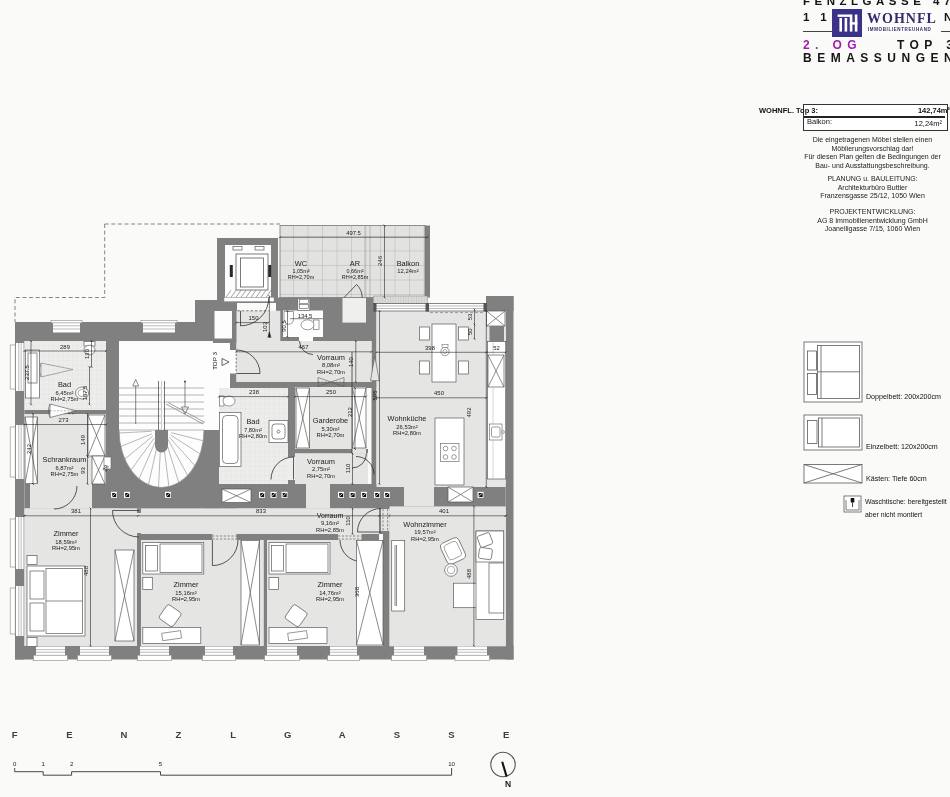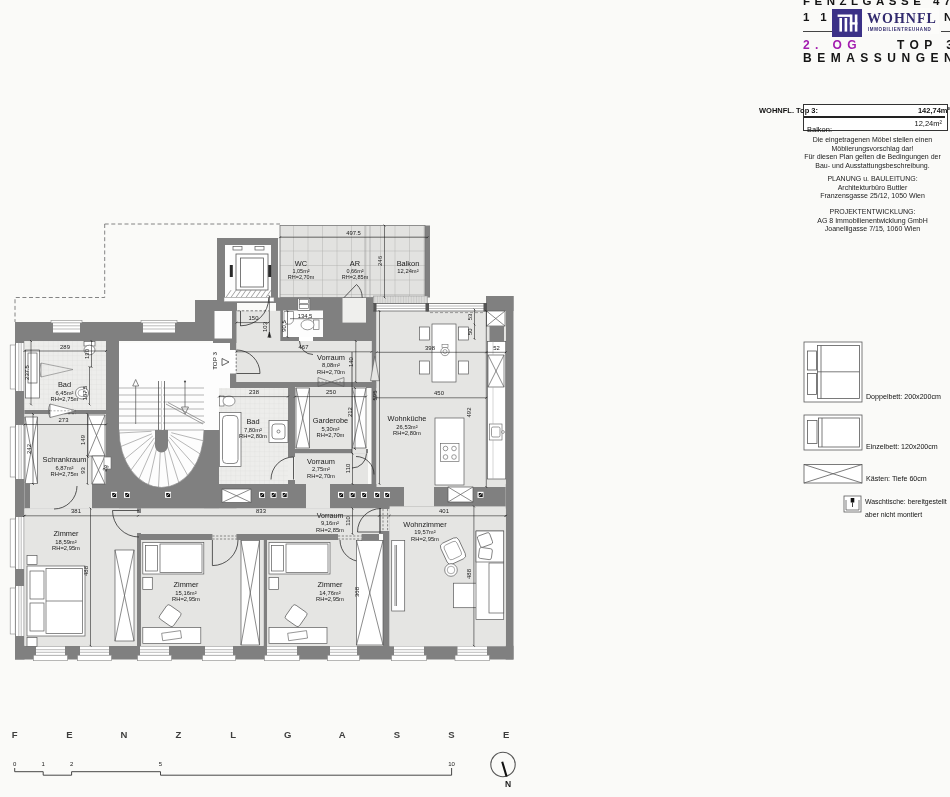--- a/index.html
+++ b/index.html
@@ -40,21 +40,21 @@
 <div style="position:absolute;left:803px;top:51px;font:bold 12px 'Liberation Sans',sans-serif;letter-spacing:5.5px;color:#151515;white-space:nowrap;">BEMASSUNGEN</div>
 
 <div style="position:absolute;left:803px;top:104px;width:143px;height:25px;border:1px solid #333;background:#fff;"></div>
 
 <div style="position:absolute;left:759px;top:106px;font:bold 7.5px 'Liberation Sans',sans-serif;color:#111;">WOHNFL. Top 3:</div>
 
 <div style="position:absolute;left:862px;top:106px;width:80px;text-align:right;font:bold 7.5px 'Liberation Sans',sans-serif;color:#111;margin-left:8px;">142,74m²</div>
 
 <div style="position:absolute;left:804px;top:116px;width:141px;height:1.6px;background:#222;"></div>
 
-<div style="position:absolute;left:807px;top:125px;font:7.5px 'Liberation Sans',sans-serif;color:#111;">Balkon:</div>
+<div style="position:absolute;left:807px;top:117px;font:7.5px 'Liberation Sans',sans-serif;color:#111;">Balkon:</div>
 
 <div style="position:absolute;left:862px;top:119px;width:80px;text-align:right;font:7.5px 'Liberation Sans',sans-serif;color:#111;">12,24m²</div>
 
 <div style="position:absolute;left:795px;top:136px;width:155px;text-align:center;font:7px 'Liberation Sans',sans-serif;color:#222;line-height:8.6px;">Die eingetragenen Möbel stellen einen<br>Möblierungsvorschlag dar!<br>Für diesen Plan gelten die Bedingungen der<br>Bau- und Ausstattungsbeschreibung.</div>
 
 <div style="position:absolute;left:795px;top:175px;width:155px;text-align:center;font:7px 'Liberation Sans',sans-serif;color:#222;line-height:8.6px;">PLANUNG u. BAULEITUNG:<br>Architekturbüro Buttler<br>Franzensgasse 25/12, 1050 Wien</div>
 
 <div style="position:absolute;left:795px;top:208px;width:155px;text-align:center;font:7px 'Liberation Sans',sans-serif;color:#222;line-height:8.6px;">PROJEKTENTWICKLUNG:<br>AG 8 Immobilienentwicklung GmbH<br>Joanelligasse 7/15, 1060 Wien</div>
 
 <svg style="position:absolute;left:0;top:0;" width="950" height="797" viewBox="0 0 950 797">

